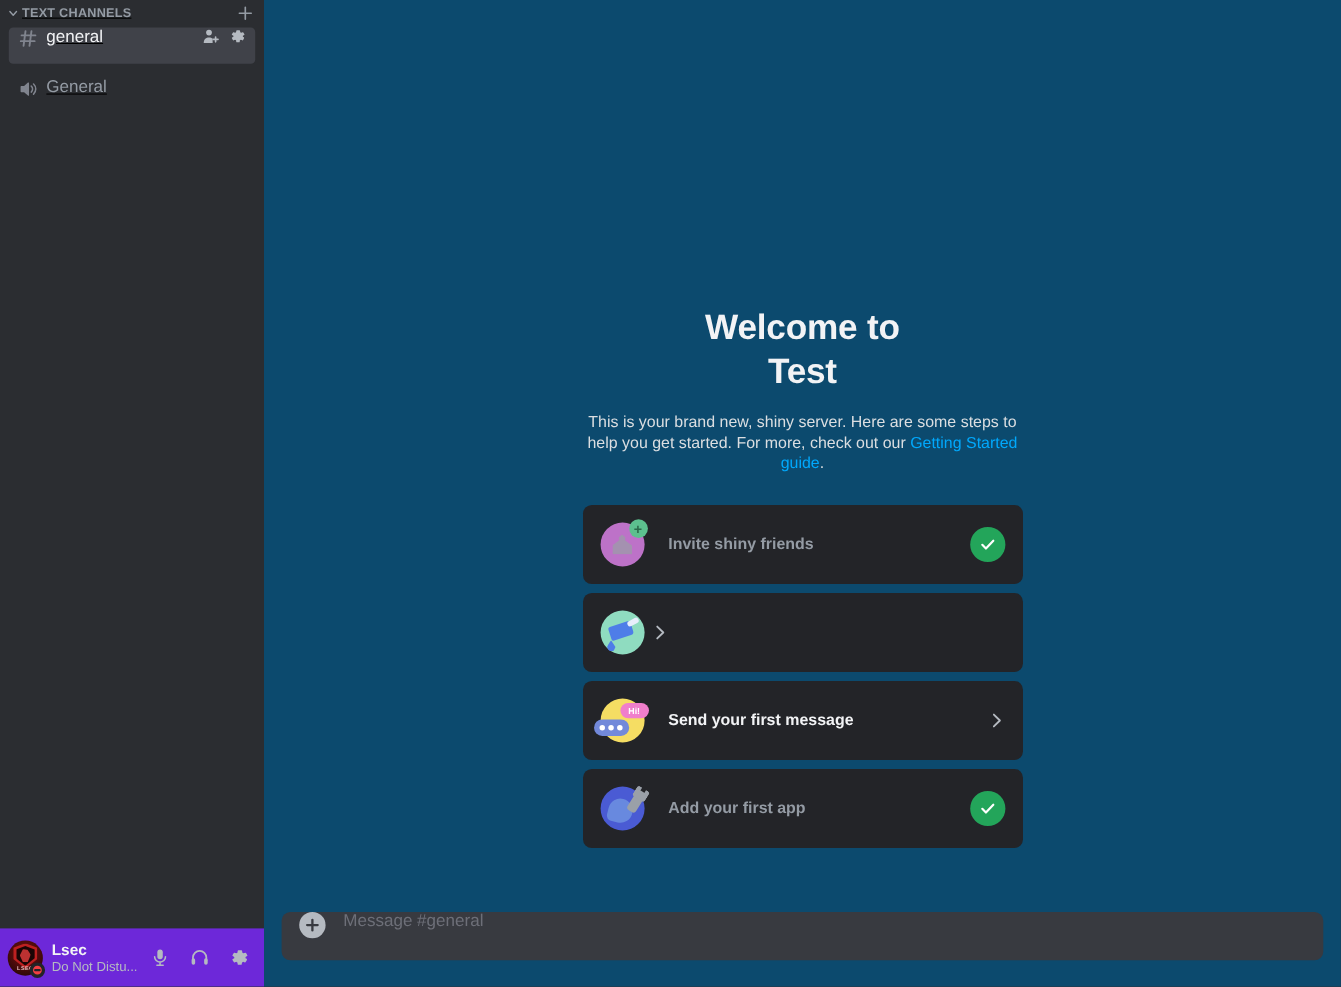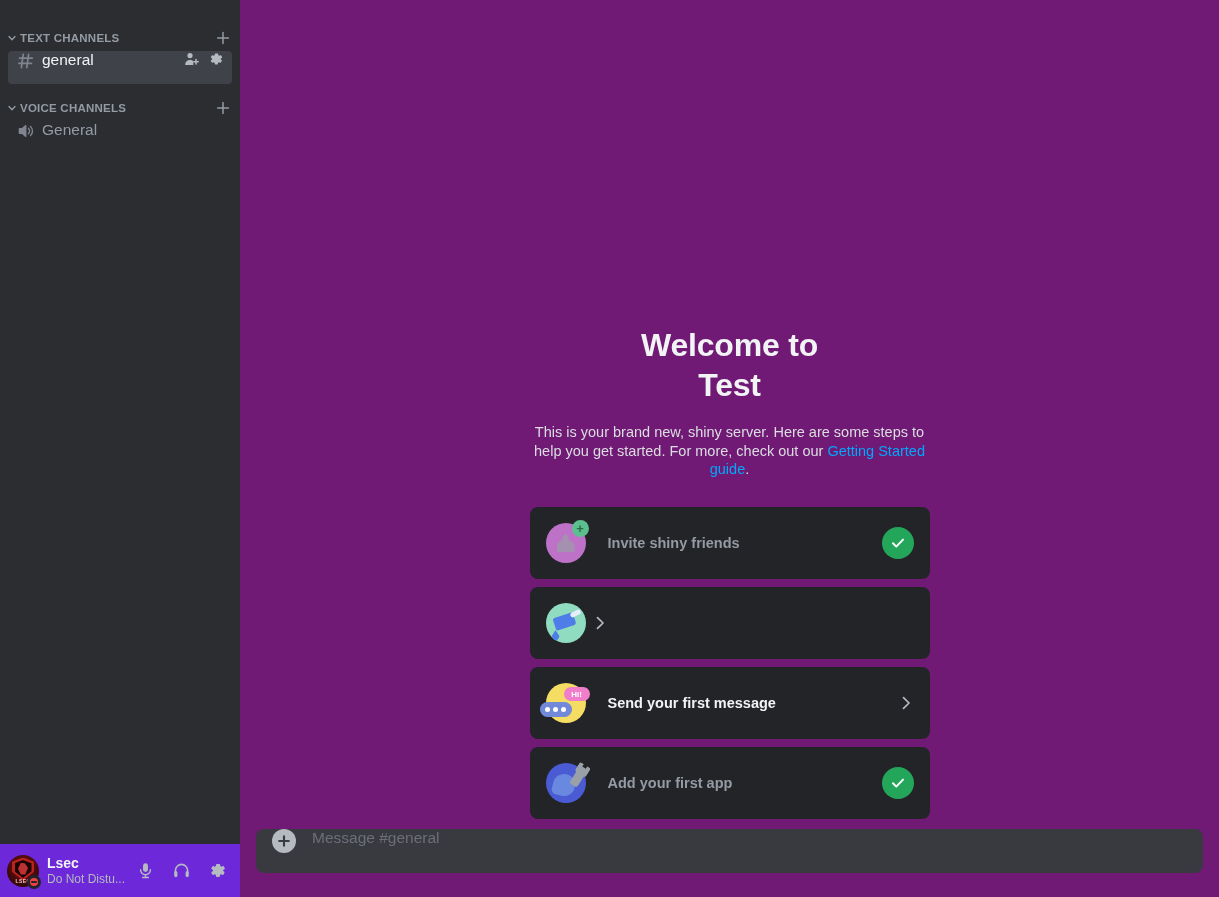--- a/index.html
+++ b/index.html
@@ -11,21 +11,21 @@
   }
   .app { display:flex; width:1219px; height:897px; }
 
   
   .sidebar {
     width:240px; height:897px;
     background:#2b2d31;
     display:flex; flex-direction:column;
     position:relative;
   }
-  .channels { flex:1; padding-top:26px; overflow:hidden; }
+  .channels { flex:1; padding-top:0; overflow:hidden;text-decoration:underline; }
 
   .cat-row {
     display:flex; align-items:center;
     height:24px; padding:0 8px 0 6px;
     cursor:pointer;
   }
   .cat-chevron {
     width:12px; height:12px; flex:0 0 12px;
     margin-right:2px;
     display:flex; align-items:center; justify-content:center;
@@ -128,21 +128,21 @@
     white-space:nowrap; overflow:hidden;
   }
   .ubtns { display:flex; align-items:center; gap:4px; }
   .ubtn {
     width:32px; height:32px; border-radius:4px;
     display:flex; align-items:center; justify-content:center;
     color:#b5bac1; cursor:pointer;
   }
 
   
-  .main { flex:1; height:897px; display:flex; flex-direction:column; background:#701a75; position:relative; }
+  .main { flex:1; height:897px; display:flex; flex-direction:column; background:#0c4a6e; position:relative;gap:48px; }
   .content { flex:1; position:relative; overflow:hidden; }
 
   .welcome {
     position:absolute;
     left:0; right:0;
     bottom:10px;
     display:flex; flex-direction:column; align-items:center;
   }
   .w-title {
     font-size:32px; font-weight:bold; color:#f2f3f5;
@@ -314,33 +314,20 @@
             <svg width="16" height="16" viewBox="0 0 16 16">
                 <path fill="#b5bac1" d="M8 5.2a2.8 2.8 0 100 5.6 2.8 2.8 0 000-5.6zm0 4.2a1.4 1.4 0 110-2.8 1.4 1.4 0 010 2.8z"></path>
                 <path fill="#b5bac1" d="M14 9.2l-1.2-.7a4.9 4.9 0 000-1l1.2-.7a.5.5 0 00.2-.6l-1-1.7a.5.5 0 00-.6-.2l-1.3.5a5 5 0 00-.9-.5l-.2-1.4a.5.5 0 00-.5-.4H7.3a.5.5 0 00-.5.4l-.2 1.4c-.3.1-.6.3-.9.5l-1.3-.5a.5.5 0 00-.6.2l-1 1.7a.5.5 0 00.2.6l1.2.7a4.9 4.9 0 000 1l-1.2.7a.5.5 0 00-.2.6l1 1.7a.5.5 0 00.6.2l1.3-.5c.3.2.6.4.9.5l.2 1.4a.5.5 0 00.5.4h2.1a.5.5 0 00.5-.4l.2-1.4c.3-.1.6-.3.9-.5l1.3.5a.5.5 0 00.6-.2l1-1.7a.5.5 0 00-.2-.6z"></path>
               </svg>
           </span>
         </span>
       </div>
 
       <div class="spacer-top"></div>
 
-      <div class="cat-row">
-        <span class="cat-chevron">
-          <svg width="12" height="12" viewBox="0 0 12 12">
-              <path d="M3 4.5 L6 7.8 L9 4.5" stroke="#949ba4" stroke-width="1.3" fill="none" stroke-linecap="round" stroke-linejoin="round"></path>
-            </svg>
-        </span>
-        <span class="cat-label">VOICE CHANNELS</span>
-        <span class="cat-plus">
-          <svg width="14" height="14" viewBox="0 0 14 14">
-              <path d="M7 1.6 V12.4 M1.6 7 H12.4" stroke="currentColor" stroke-width="1.5" stroke-linecap="round"></path>
-            </svg>
-        </span>
-      </div>
 
       <div class="chan-row">
         <span class="chan-ico">
           <svg width="18" height="18" viewBox="0 0 18 18">
               <path fill="#80848e" d="M8.4 3.1 L4.9 6.1 H2.4 a.7.7 0 00-.7.7v4.4c0 .4.3.7.7.7h2.5l3.5 3a.6.6 0 001-.5V3.6a.6.6 0 00-1-.5z"></path>
               <path d="M11.4 6.3a3.6 3.6 0 010 5.4 M13.5 4.4a6.3 6.3 0 010 9.2" stroke="#80848e" stroke-width="1.4" fill="none" stroke-linecap="round"></path>
             </svg>
         </span>
         <span class="chan-name">General</span>
       </div>

